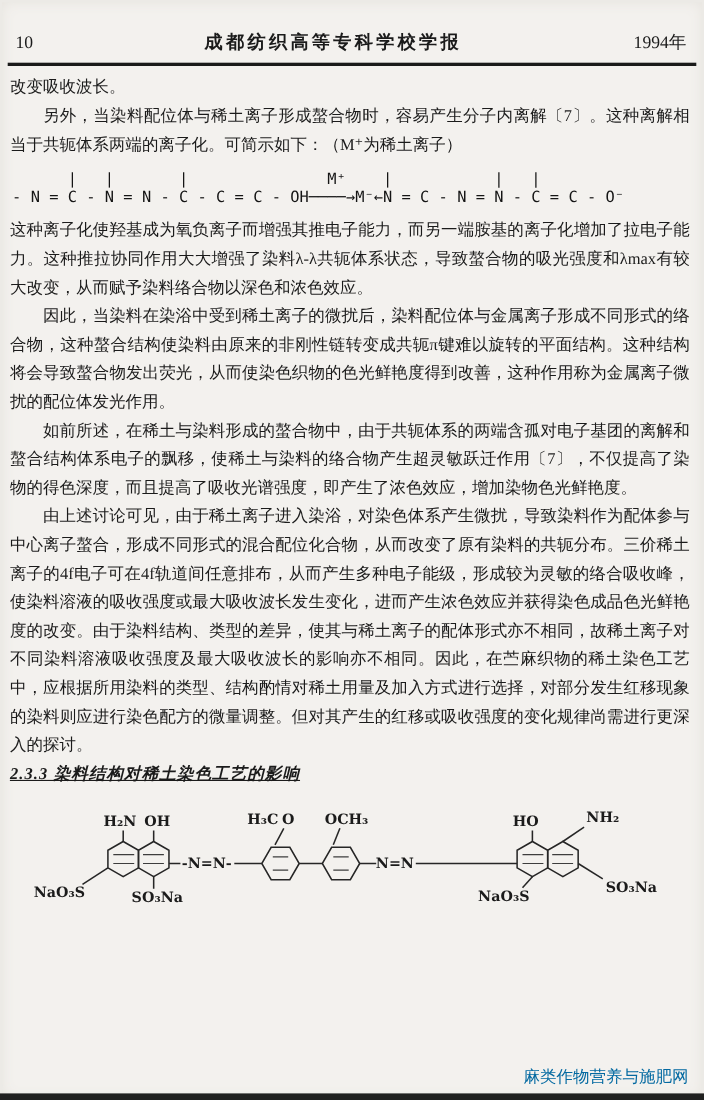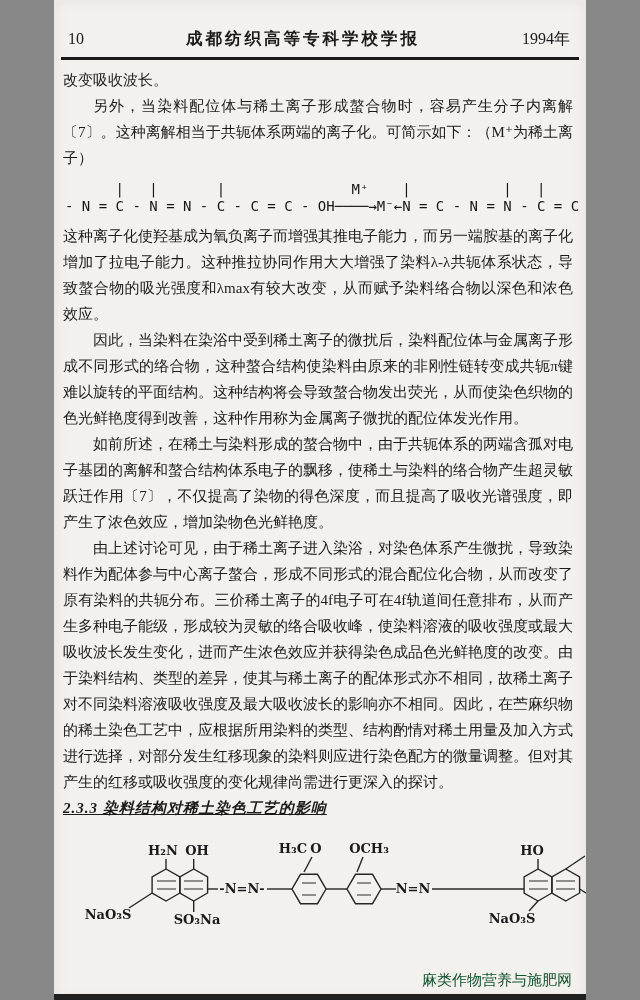--- a/index.html
+++ b/index.html
@@ -1,34 +1,34 @@
 <!DOCTYPE html>
 <html><head>
 <meta charset="utf-8">
 <style>
   html,body{margin:0;padding:0;background:#888;}
   .page{
-    width:532px;height:1000px;margin:0 auto;position:relative;overflow:hidden;
+    width:640px;height:1000px;margin:0 auto;position:relative;overflow:hidden;
     background:#f3f1ee;color:#1b1b1b;
     font-family:"Liberation Serif","DejaVu Serif",serif;
     box-shadow:inset 0 0 0 2px #eceae6, inset 0 0 14px #e3e0da;
   }
   .header{display:flex;justify-content:space-between;align-items:baseline;padding:12px 16px 7px 14px;font-size:16px;}
   .journal-title{font-weight:bold;letter-spacing:3px;font-size:16.5px;margin-top:16px;}
   .rule{border-top:3px solid #1a1a1a;margin:0 7px;}
   .content{padding:7px 13px 0 9px;font-size:15px;line-height:26px;text-align:justify;}
   .content p{margin:0;text-indent:2em;}
   .content p.noindent{text-indent:0;}
   .formula{font-family:"DejaVu Sans Mono",monospace;font-size:14px;line-height:17px;margin:10px 0 8px 2px;white-space:pre;color:#151515;}
   .section-heading{font-weight:bold;font-style:italic;letter-spacing:1px;text-decoration:underline;}
   .structure{margin:6px 0 0 12px;display:block;}
   .structure .bond{stroke:#262626;stroke-width:1.4;fill:none;}
   .structure .hatch{stroke:#3d3d3d;stroke-width:1.1;}
   .structure text{font-family:"DejaVu Serif",serif;font-size:13px;font-weight:bold;fill:#1b1b1b;}
-  .watermark{position:absolute;right:14px;bottom:11px;text-align:right;color:#14532d;font-size:15px;line-height:18px;font-family:"Liberation Sans","DejaVu Sans",sans-serif;}
+  .watermark{position:absolute;right:14px;bottom:11px;text-align:right;color:#0369a1;font-size:15px;line-height:18px;font-family:"Liberation Sans","DejaVu Sans",sans-serif;}
   .scan-edge{position:absolute;left:0;right:0;bottom:0;height:6px;background:#202020;}
 </style>
 </head>
 <body>
 
 <div class="page">
 
   <div class="header">
     <span>10</span>
     <span class="journal-title">成都纺织高等专科学校学报</span>

